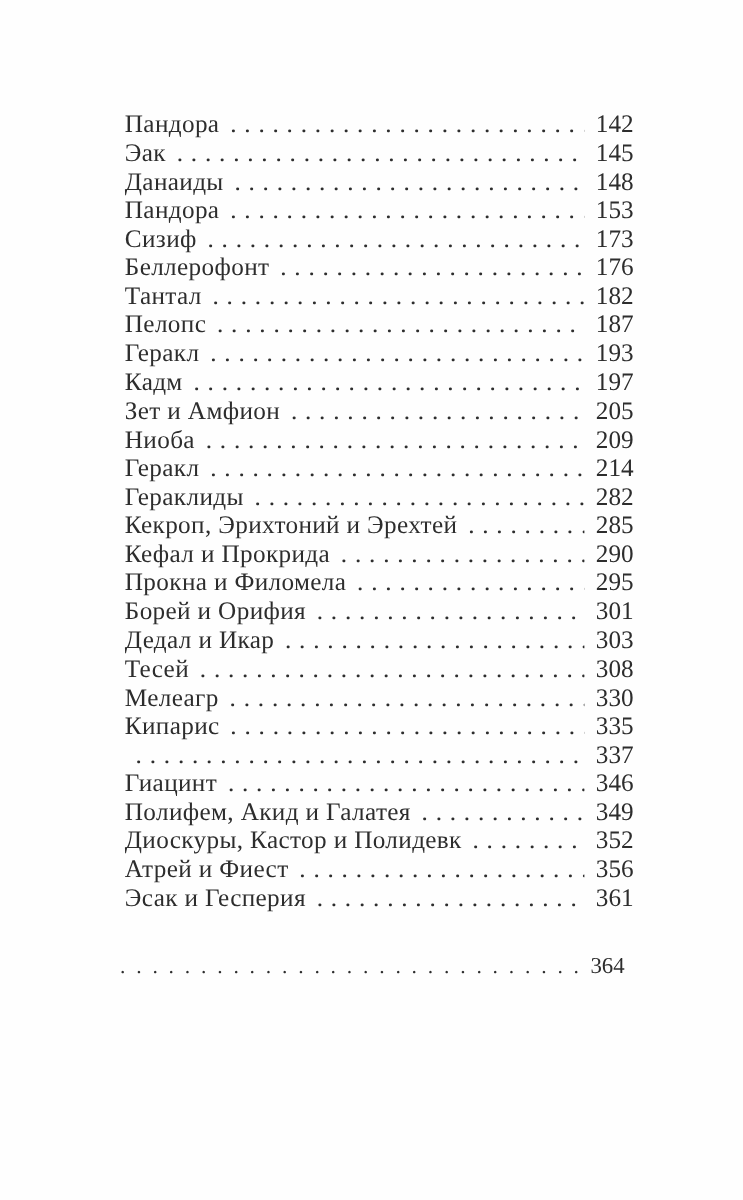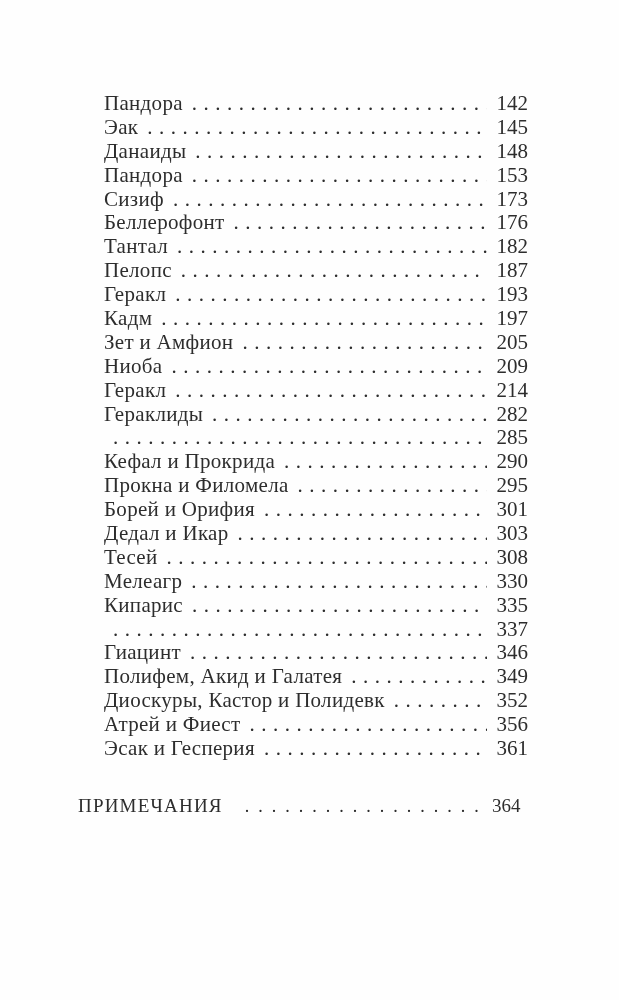--- a/index.html
+++ b/index.html
@@ -164,20 +164,21 @@
     <span class="pagenum">214</span>
   </div>
 
   <div class="toc-row">
     <span class="title">Гераклиды</span>
     <span class="leader dots">................................................................................</span>
     <span class="pagenum">282</span>
   </div>
 
   <div class="toc-row">
+    <span class="title">Кекроп, Эрихтоний и Эрехтей</span>
     <span class="leader dots">................................................................................</span>
     <span class="pagenum">285</span>
   </div>
 
   <div class="toc-row">
     <span class="title">Кефал и Прокрида</span>
     <span class="leader dots">................................................................................</span>
     <span class="pagenum">290</span>
   </div>
 
@@ -247,18 +248,17 @@
   </div>
 
   <div class="toc-row">
     <span class="title">Эсак и Гесперия</span>
     <span class="leader dots">................................................................................</span>
     <span class="pagenum">361</span>
   </div>
 </div>
 
   <div class="notes-row">
-    <span class="title">ПРИМЕЧАНИЯ</span>
     <span class="leader dots">................................................................................</span>
     <span class="pagenum">364</span>
   </div>
 
 </div>
 
 </body></html>

